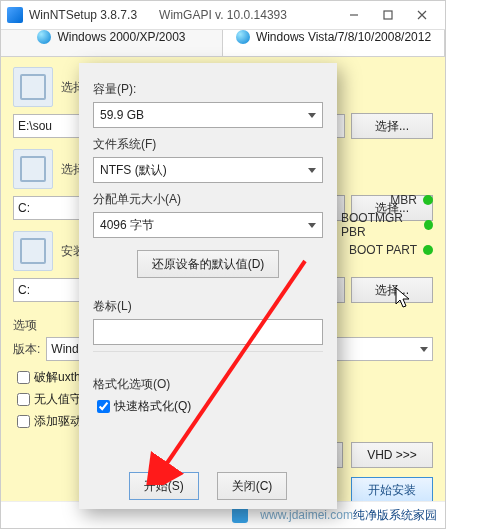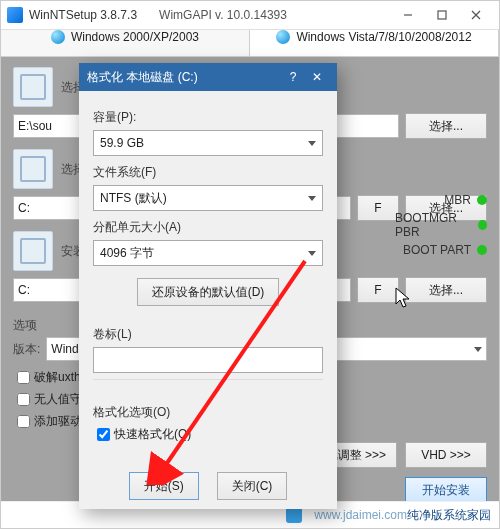--- a/index.html
+++ b/index.html
@@ -1,16 +1,16 @@
 <!DOCTYPE html>
 <html><head>
 <meta charset="utf-8">
 <style>
 html,body{margin:0;padding:0;font-family:"Microsoft YaHei","Segoe UI",Tahoma,sans-serif;font-size:12px;color:#222;background:#fff}
-.screen{width:500px;height:529px;border:1px solid #ccc;box-sizing:border-box;position:relative;overflow:hidden;background:#a3a3a3}
+.screen{width:446px;height:529px;border:1px solid #ccc;box-sizing:border-box;position:relative;overflow:hidden;background:#fef9c3}
 .titlebar{height:28px;background:#fff;display:flex;align-items:center;padding:0 6px;border-bottom:1px solid #e0e0e0}
 .titlebar .appicon{width:16px;height:16px;background:linear-gradient(135deg,#4aa3ff,#006bd6);border-radius:2px;margin-right:6px}
 .titlebar .ttl{flex:0 0 auto;color:#333}
 .titlebar .sub{margin-left:22px;color:#555}
 .titlebar .spacer{flex:1}
 .winbtn{width:34px;height:22px;display:flex;align-items:center;justify-content:center;color:#555}
 .winbtn svg{width:10px;height:10px}
 .tabs{display:flex;border-bottom:1px solid #d0d0d0;background:#fff}
 .tab{flex:1;height:26px;display:flex;align-items:flex-start;justify-content:center;border-right:1px solid #d0d0d0;cursor:default;background:#f7f7f7}
 .tab.active{background:#fff;font-weight:500}
@@ -210,26 +210,20 @@
           </div>
       </div>
     </div>
   </div>
 
   <svg class="cursor" width="18" height="22" viewBox="0 0 18 22">
     <path d="M1 1l0 16 4-4 3 7 3-1-3-7 6 0z" fill="#fff" stroke="#000" stroke-width="1"></path>
   </svg>
 
   <div class="overlay">
-    <div class="ovtitle">
-      <span>格式化 本地磁盘 (C:)</span>
-      <div class="spacer"></div>
-      <span class="help">?</span>
-      <span class="x">✕</span>
-    </div>
     <div class="ovbody">
       <div class="flabel">容量(P):</div>
       <div class="fcombo">
           <span>59.9 GB</span>
           <span class="dd"></span>
         </div>
 
       <div class="flabel">文件系统(F)</div>
       <div class="fcombo">
           <span>NTFS (默认)</span>

